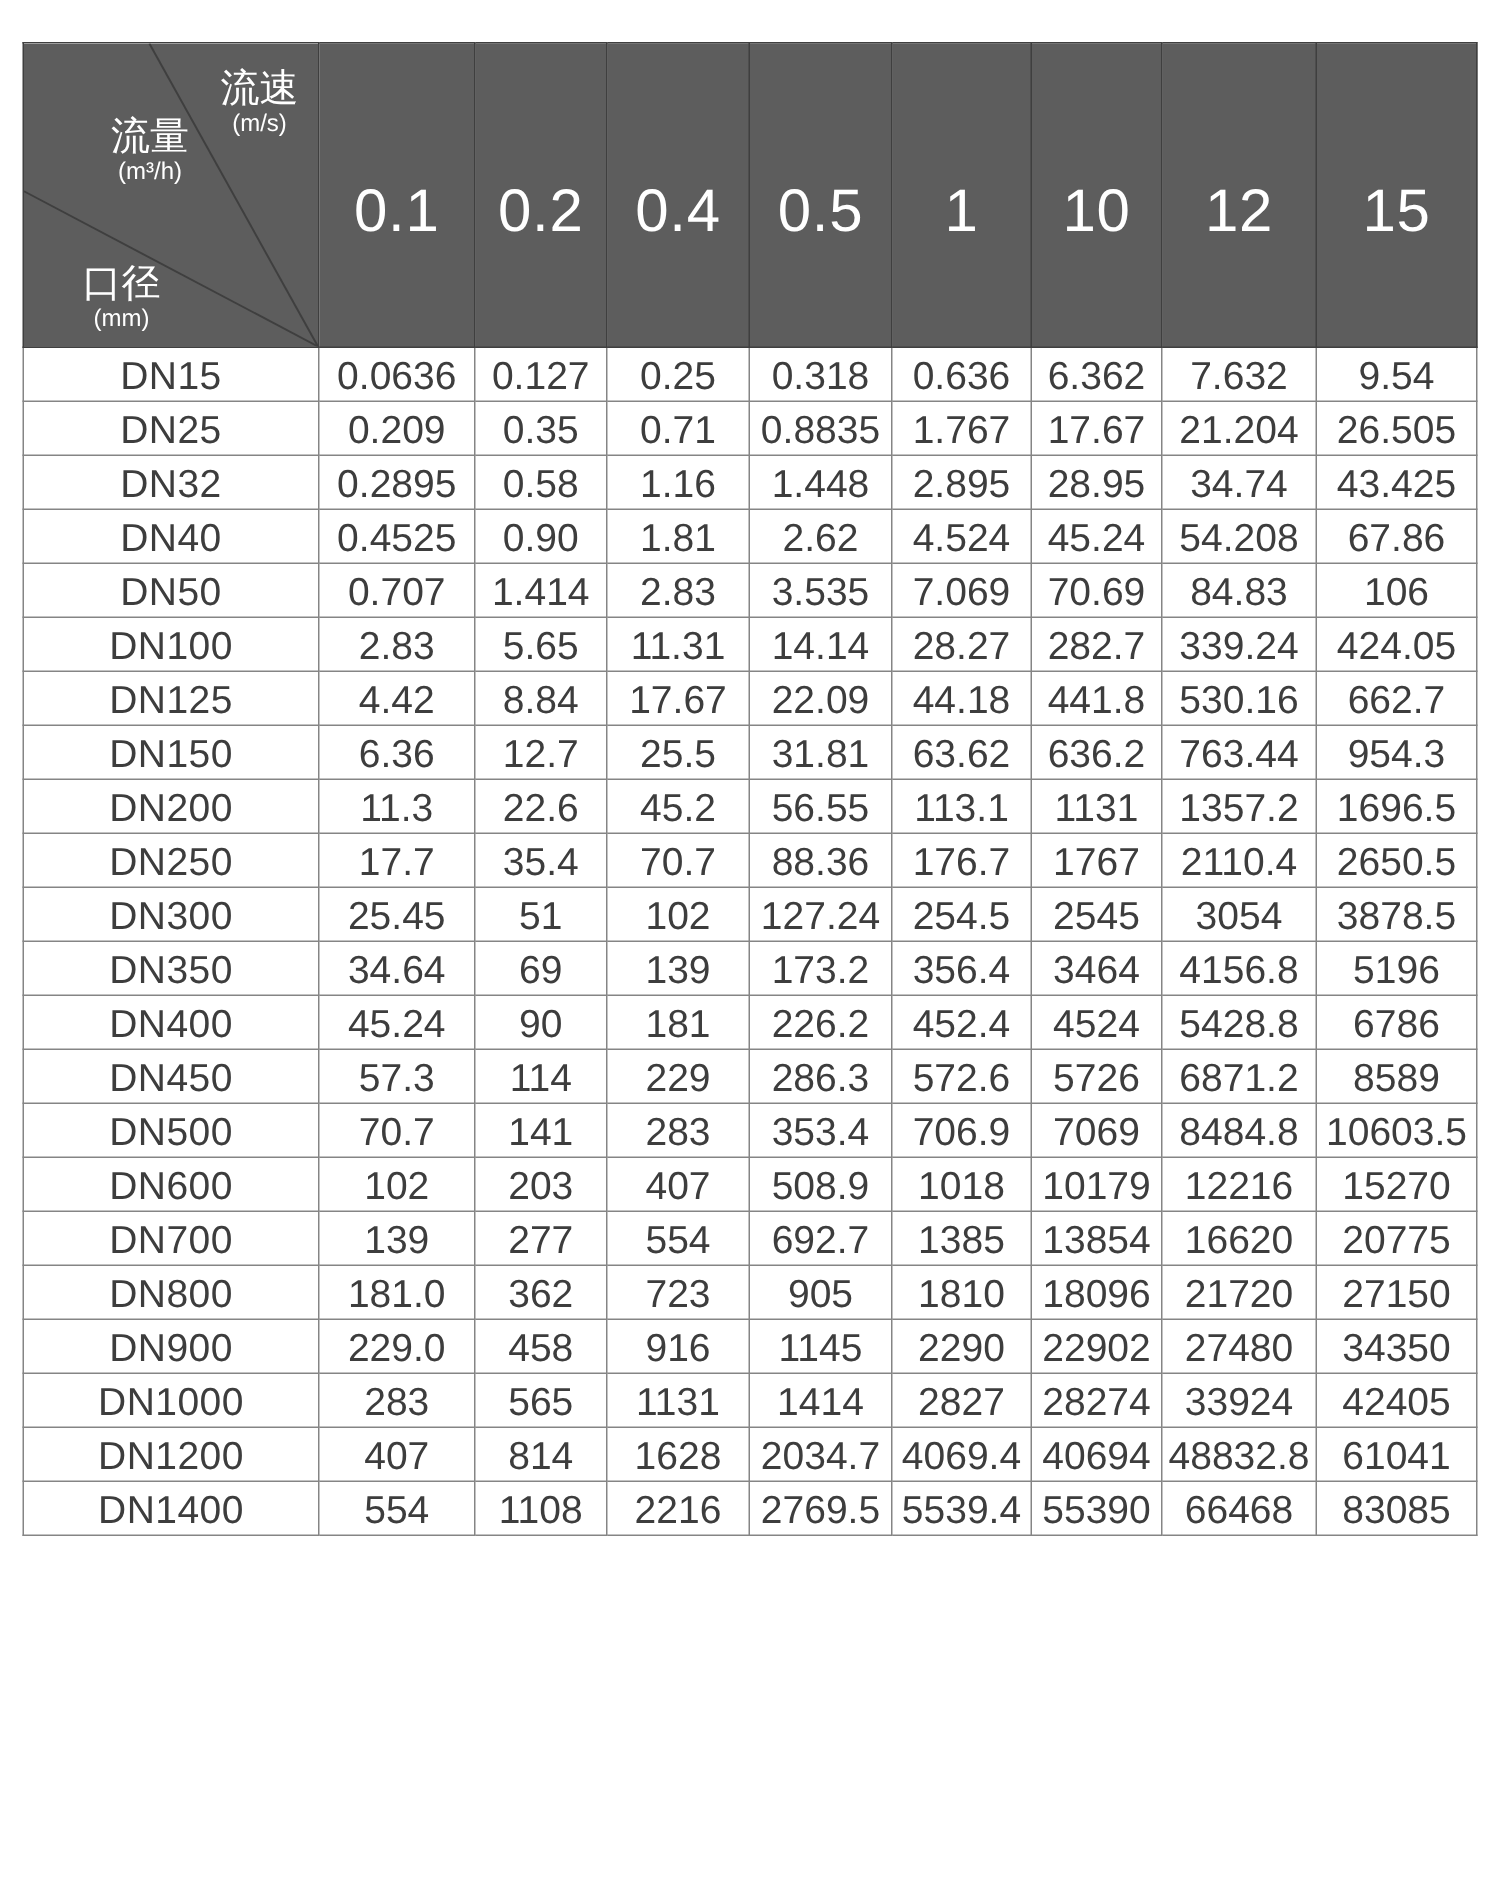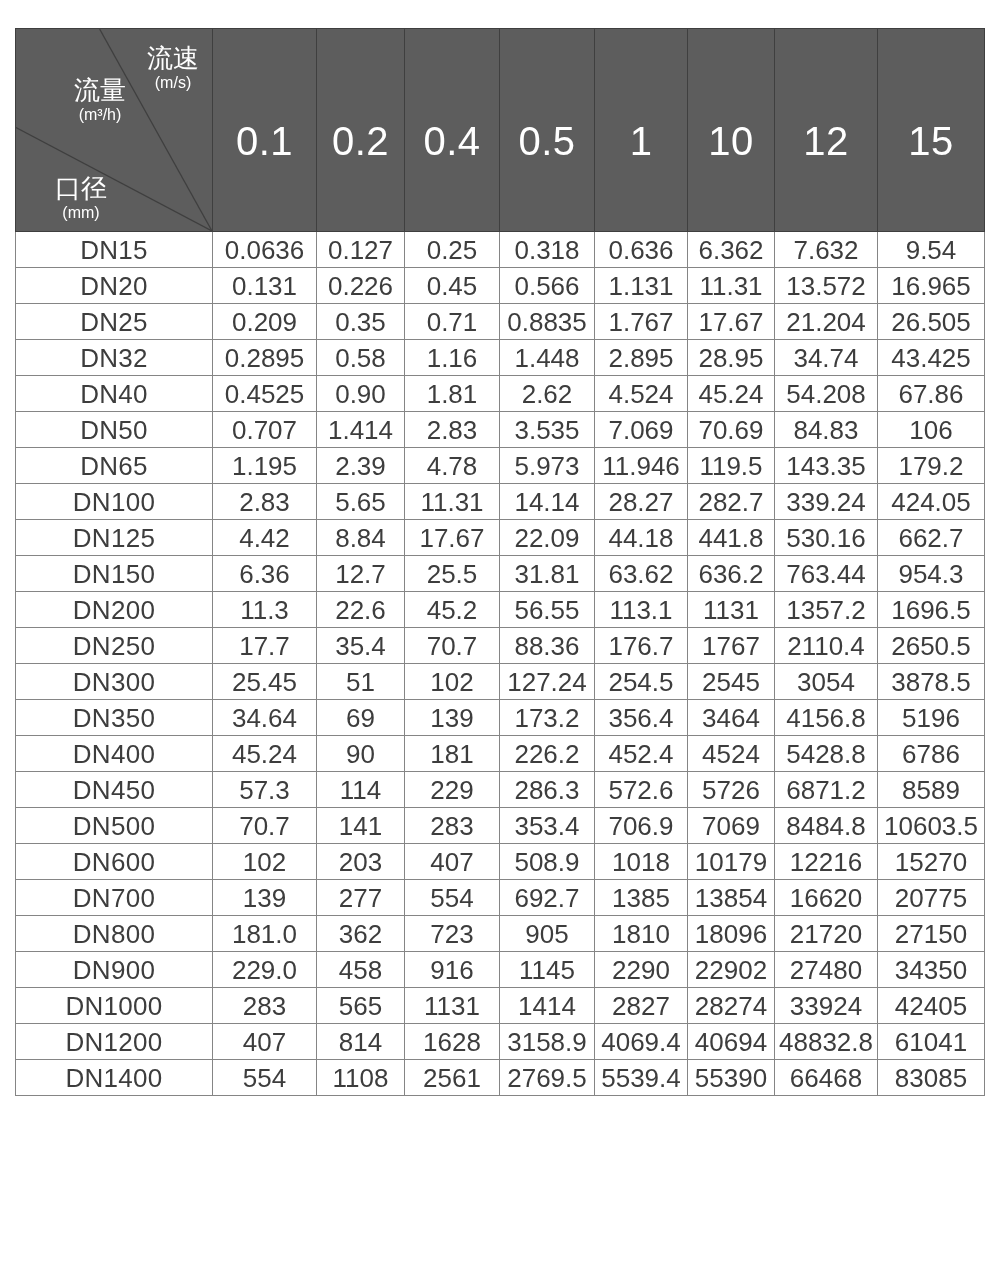--- a/index.html
+++ b/index.html
@@ -86,31 +86,20 @@
           <td>0.0636</td>
           <td>0.127</td>
           <td>0.25</td>
           <td>0.318</td>
           <td>0.636</td>
           <td>6.362</td>
           <td>7.632</td>
           <td>9.54</td>
         </tr>
         <tr>
-          <td class="dn-cell">DN20</td>
-          <td>0.131</td>
-          <td>0.226</td>
-          <td>0.45</td>
-          <td>0.566</td>
-          <td>1.131</td>
-          <td>11.31</td>
-          <td>13.572</td>
-          <td>16.965</td>
-        </tr>
-        <tr>
           <td class="dn-cell">DN25</td>
           <td>0.209</td>
           <td>0.35</td>
           <td>0.71</td>
           <td>0.8835</td>
           <td>1.767</td>
           <td>17.67</td>
           <td>21.204</td>
           <td>26.505</td>
         </tr>
@@ -141,31 +130,20 @@
           <td>0.707</td>
           <td>1.414</td>
           <td>2.83</td>
           <td>3.535</td>
           <td>7.069</td>
           <td>70.69</td>
           <td>84.83</td>
           <td>106</td>
         </tr>
         <tr>
-          <td class="dn-cell">DN65</td>
-          <td>1.195</td>
-          <td>2.39</td>
-          <td>4.78</td>
-          <td>5.973</td>
-          <td>11.946</td>
-          <td>119.5</td>
-          <td>143.35</td>
-          <td>179.2</td>
-        </tr>
-        <tr>
           <td class="dn-cell">DN100</td>
           <td>2.83</td>
           <td>5.65</td>
           <td>11.31</td>
           <td>14.14</td>
           <td>28.27</td>
           <td>282.7</td>
           <td>339.24</td>
           <td>424.05</td>
         </tr>
@@ -321,31 +299,31 @@
           <td>2827</td>
           <td>28274</td>
           <td>33924</td>
           <td>42405</td>
         </tr>
         <tr>
           <td class="dn-cell">DN1200</td>
           <td>407</td>
           <td>814</td>
           <td>1628</td>
-          <td>3158.9</td>
+          <td>2034.7</td>
           <td>4069.4</td>
           <td>40694</td>
           <td>48832.8</td>
           <td>61041</td>
         </tr>
         <tr>
           <td class="dn-cell">DN1400</td>
           <td>554</td>
           <td>1108</td>
-          <td>2561</td>
+          <td>2216</td>
           <td>2769.5</td>
           <td>5539.4</td>
           <td>55390</td>
           <td>66468</td>
           <td>83085</td>
         </tr>
       </tbody>
   </table>
 </div>
 

